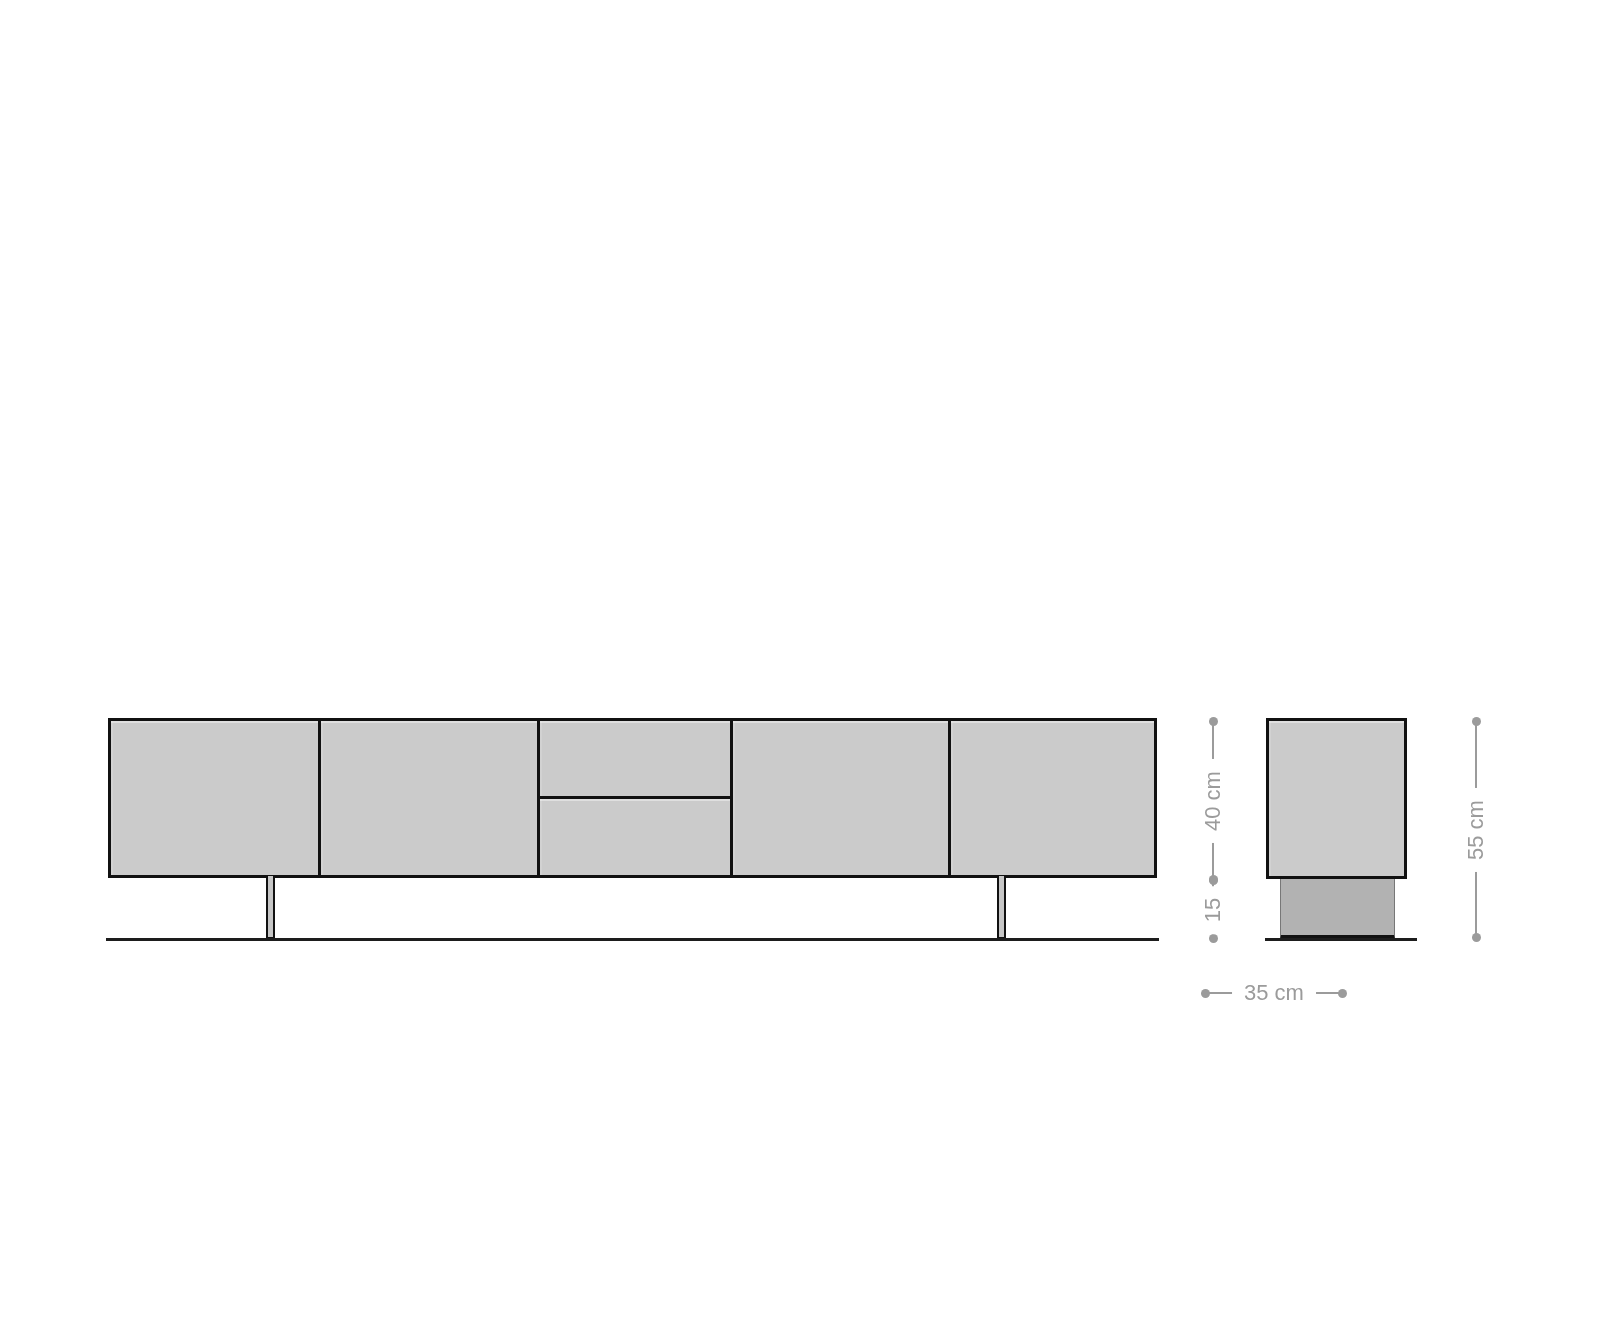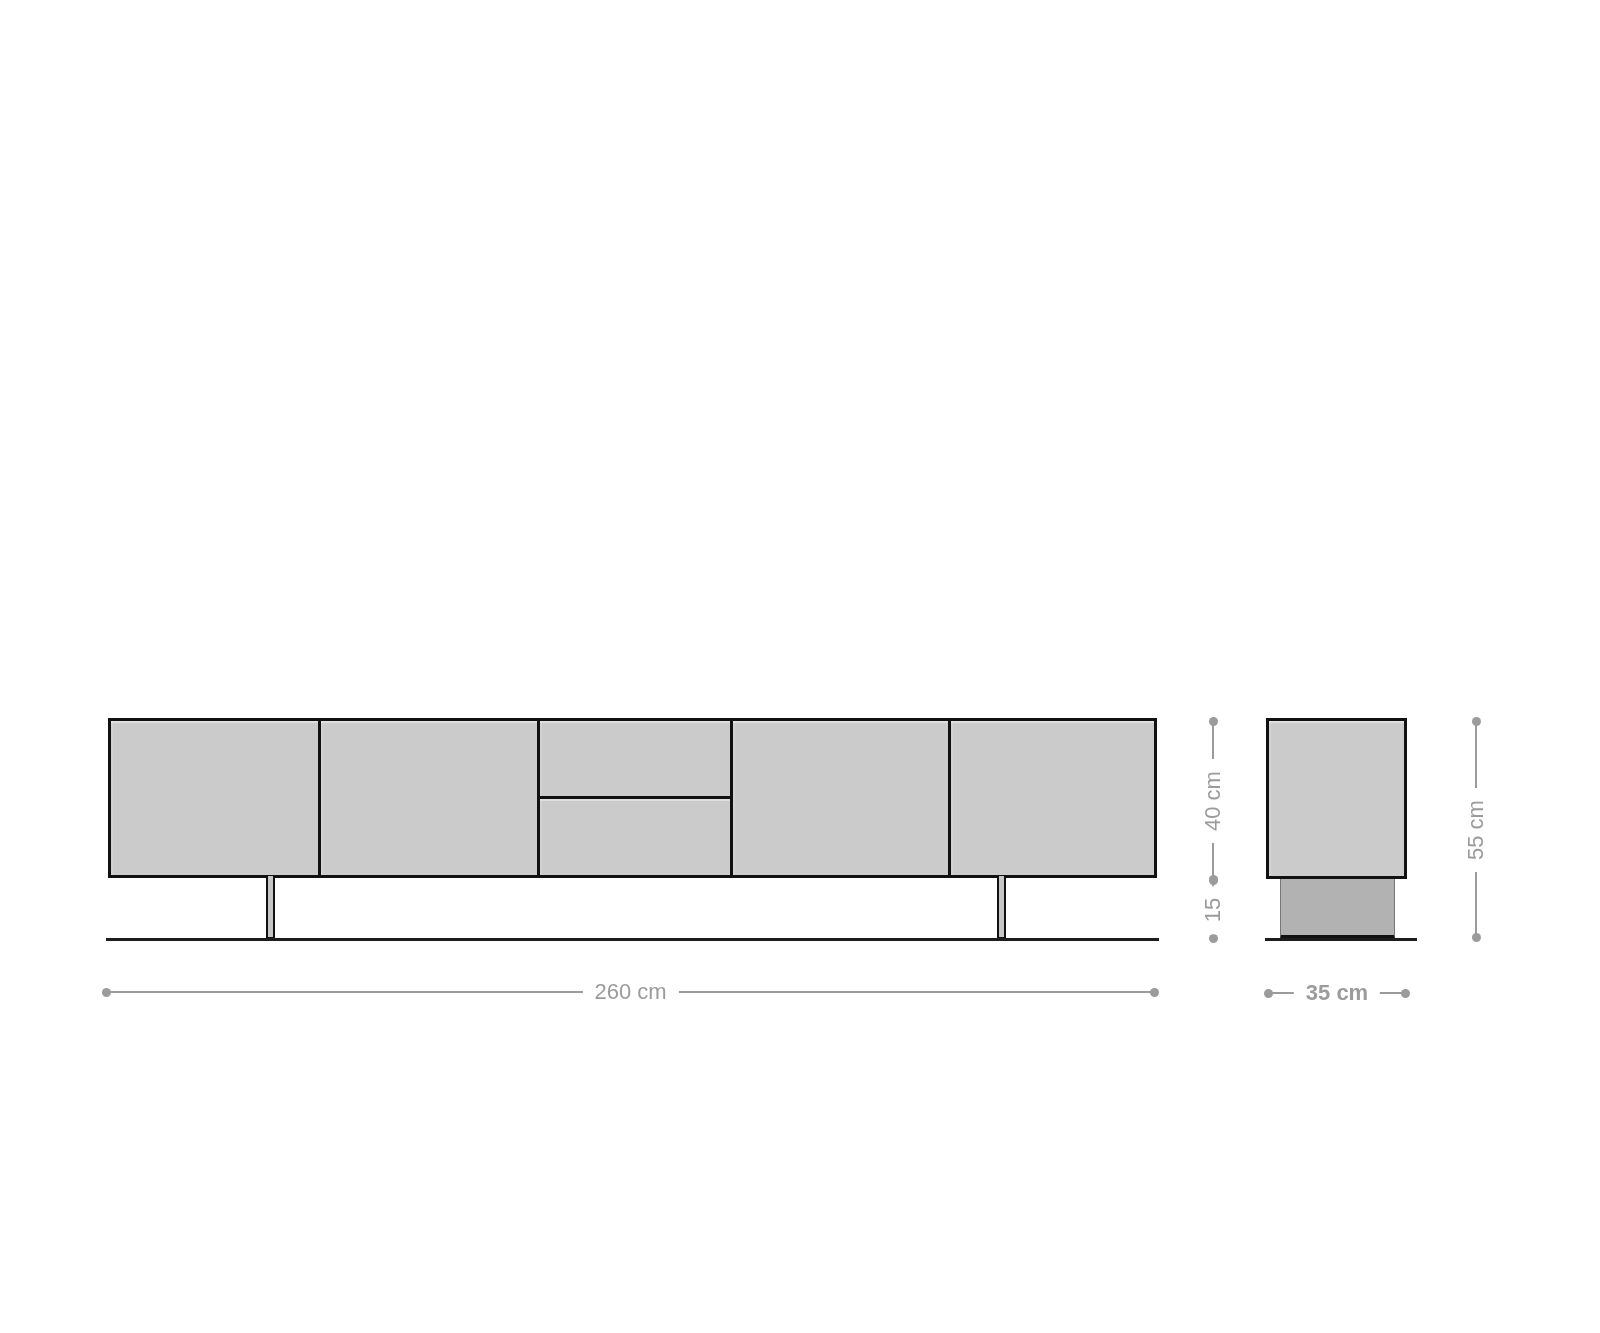--- a/index.html
+++ b/index.html
@@ -48,26 +48,20 @@
       <div class="panel" style="left:622px;top:0px;width:215px;height:154px;"></div>
       <div class="panel" style="left:840px;top:0px;width:203px;height:154px;"></div>
     </div>
   </div>
 
   <div class="leg" style="left:266px;top:876px;width:9px;height:64px;"></div>
   <div class="leg" style="left:997px;top:876px;width:9px;height:64px;"></div>
 
   <div class="floor" style="left:106px;top:938px;width:1053px;"></div>
 
-  <div class="dim dim-h" style="left:102px;top:982px;width:1057px;height:20px;">
-    <span class="dot start"></span>
-    <span class="line"></span>
-    <span class="dot end"></span>
-    <span class="label">260 cm</span>
-  </div>
 
   <div class="panelbox" style="left:1266px;top:718px;width:141px;height:161px;">
     <div class="inner">
       <div class="panel" style="left:0;top:0;right:0;bottom:0;width:auto;height:auto;"></div>
     </div>
   </div>
 
   <div class="plinth" style="left:1280px;top:879px;width:115px;height:60px;"></div>
 
   <div class="floor" style="left:1265px;top:938px;width:152px;"></div>
@@ -86,20 +80,20 @@
     <span class="label">15</span>
   </div>
 
   <div class="dim dim-v" style="left:1463px;top:717px;width:26px;height:225px;">
     <span class="dot start"></span>
     <span class="line"></span>
     <span class="dot end"></span>
     <span class="label">55 cm</span>
   </div>
 
-  <div class="dim dim-h" style="left:1264px;top:983px;width:146px;height:20px;font-weight:bold;">
+  <div class="dim dim-h" style="left:1201px;top:983px;width:146px;height:20px;">
     <span class="dot start"></span>
     <span class="line"></span>
     <span class="dot end"></span>
     <span class="label">35 cm</span>
   </div>
 
 </div>
 
 </body></html>

